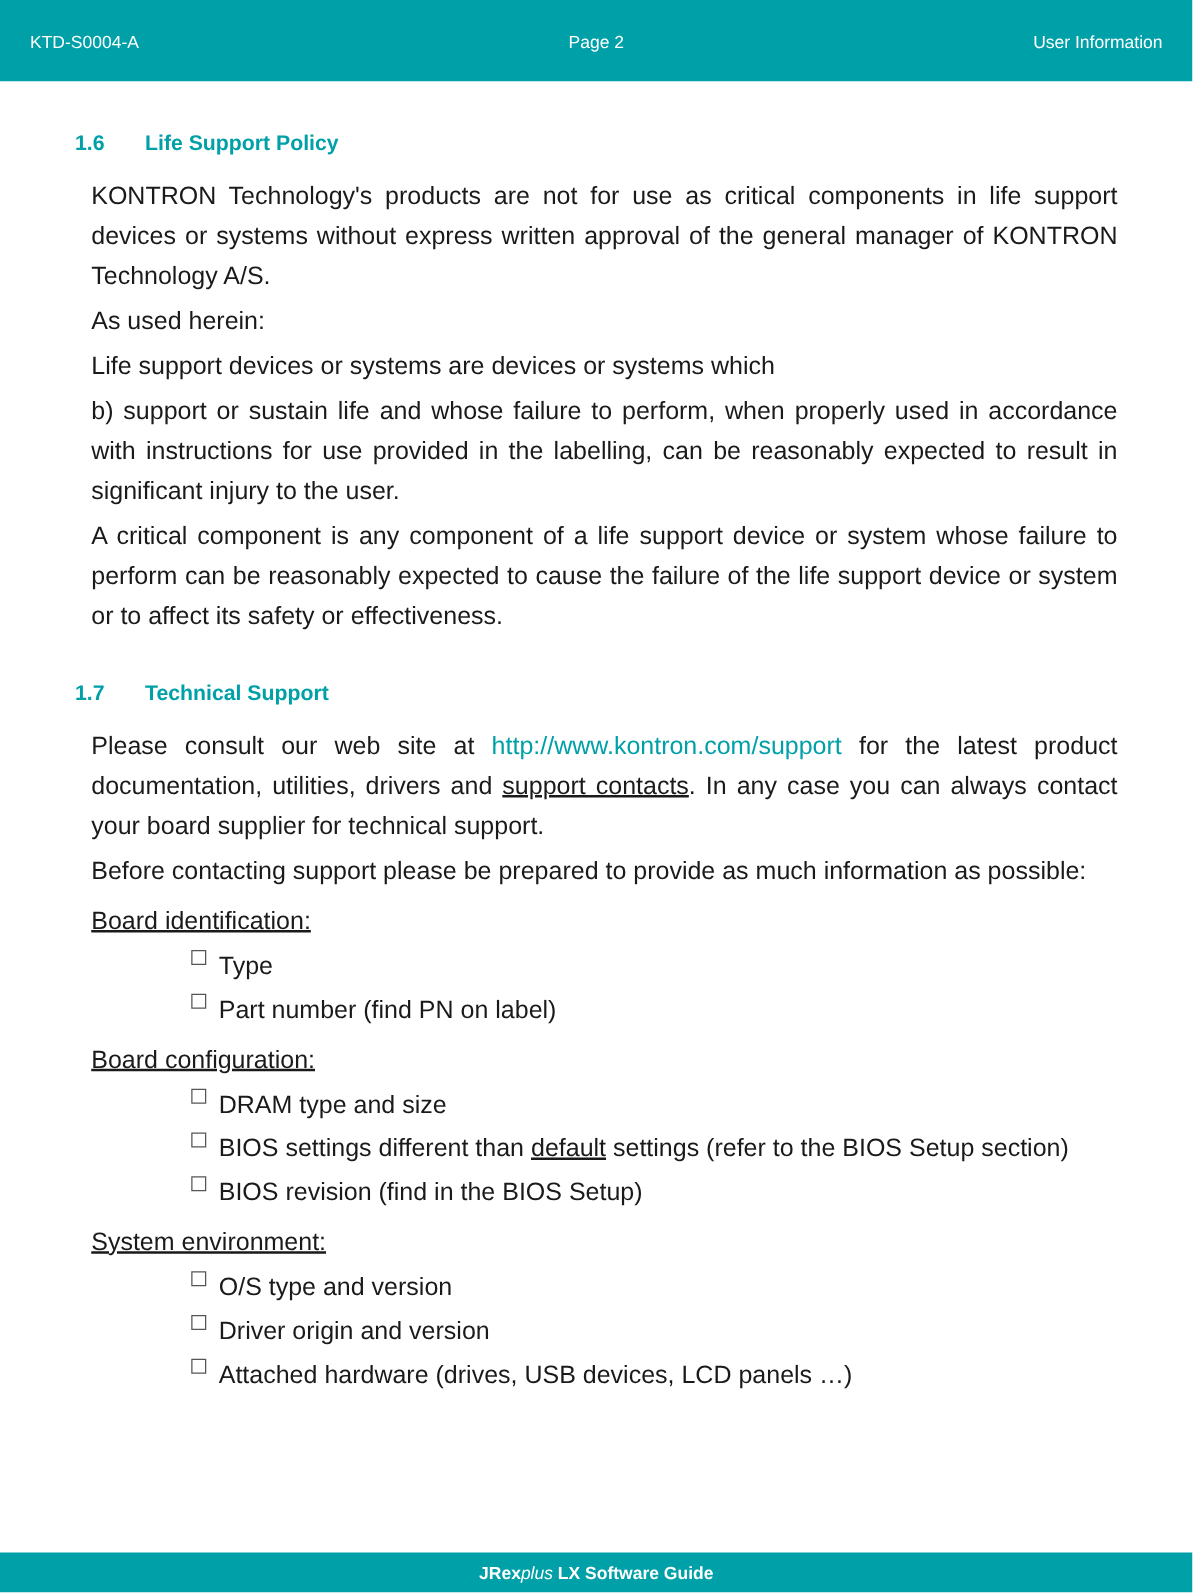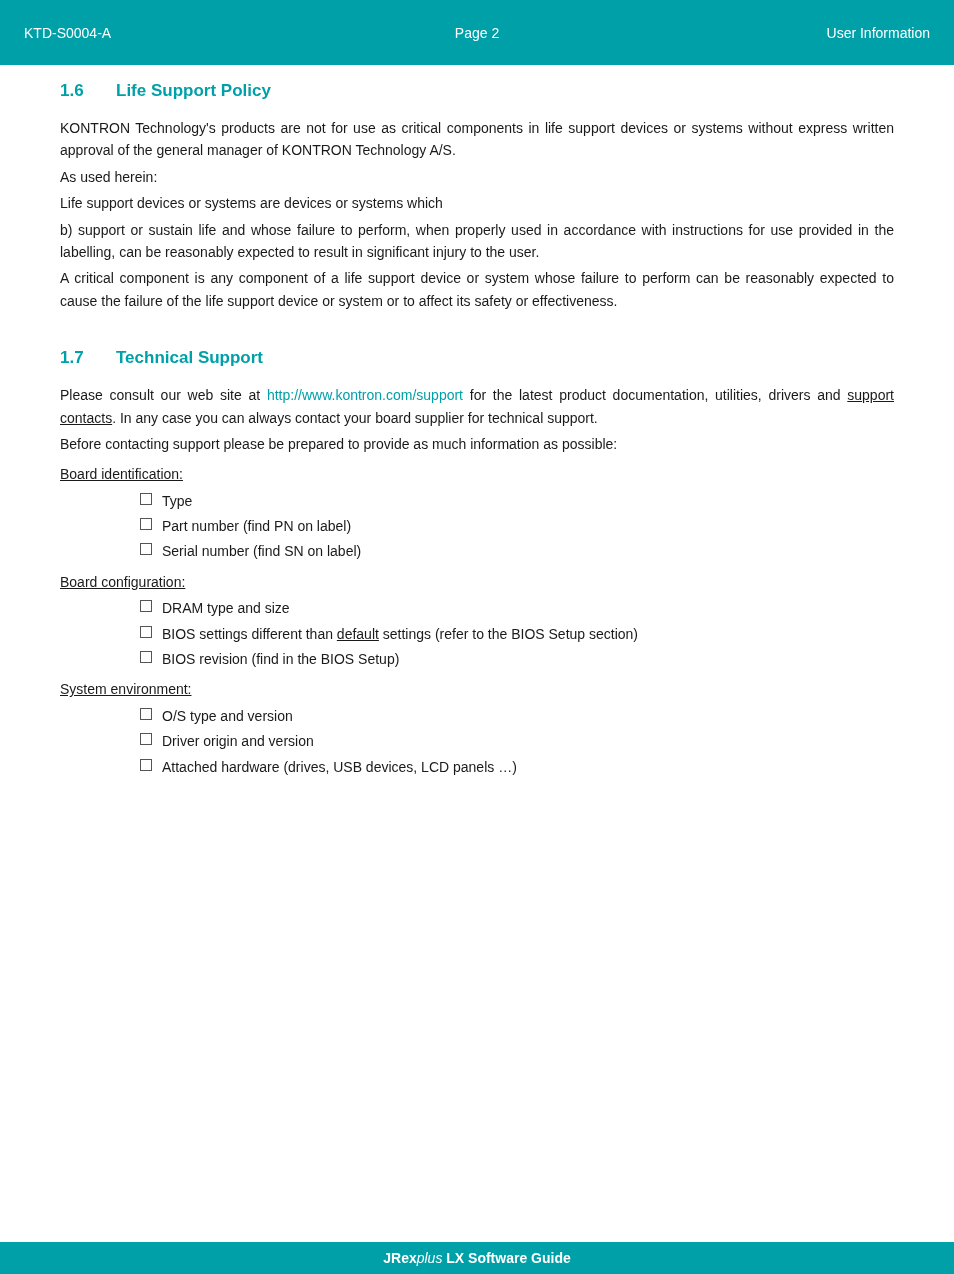--- a/index.html
+++ b/index.html
@@ -34,21 +34,21 @@
     .header-center {
       text-align: center;
     }
 
     .header-right {
       text-align: right;
     }
 
     
     .content {
-      padding: 16px 60px 40px 60px;
+      padding: 40px 60px 40px 60px;
     }
 
     
     .section {
       margin-bottom: 36px;
     }
 
     .section-heading {
       display: flex;
       align-items: baseline;
@@ -63,24 +63,25 @@
       min-width: 36px;
     }
 
     .section-title {
       font-size: 17px;
       font-weight: bold;
       color: #00a0a8;
     }
 
     .section-body {
-      font-size: 14px;
+      font-size: 20px;
       line-height: 1.6;
       color: #1a1a1a;
       text-align: justify;
+      margin-left: 13px;
     }
 
     .section-body p {
       margin-bottom: 4px;
     }
 
     .section-body a {
       color: #00a0a8;
       font-weight: normal;
       text-decoration: none;
@@ -186,24 +187,20 @@
       <p class="list-section-label">Board identification:</p>
       <ul class="bullet-list">
         <li>
           <span class="bullet-icon"></span>
           <span>Type</span>
         </li>
         <li>
           <span class="bullet-icon"></span>
           <span>Part number (find PN on label)</span>
         </li>
-        <li>
-          <span class="bullet-icon"></span>
-          <span>Serial number (find SN on label)</span>
-        </li>
       </ul>
 
       <p class="list-section-label">Board configuration:</p>
       <ul class="bullet-list">
         <li>
           <span class="bullet-icon"></span>
           <span>DRAM type and size</span>
         </li>
         <li>
           <span class="bullet-icon"></span>

